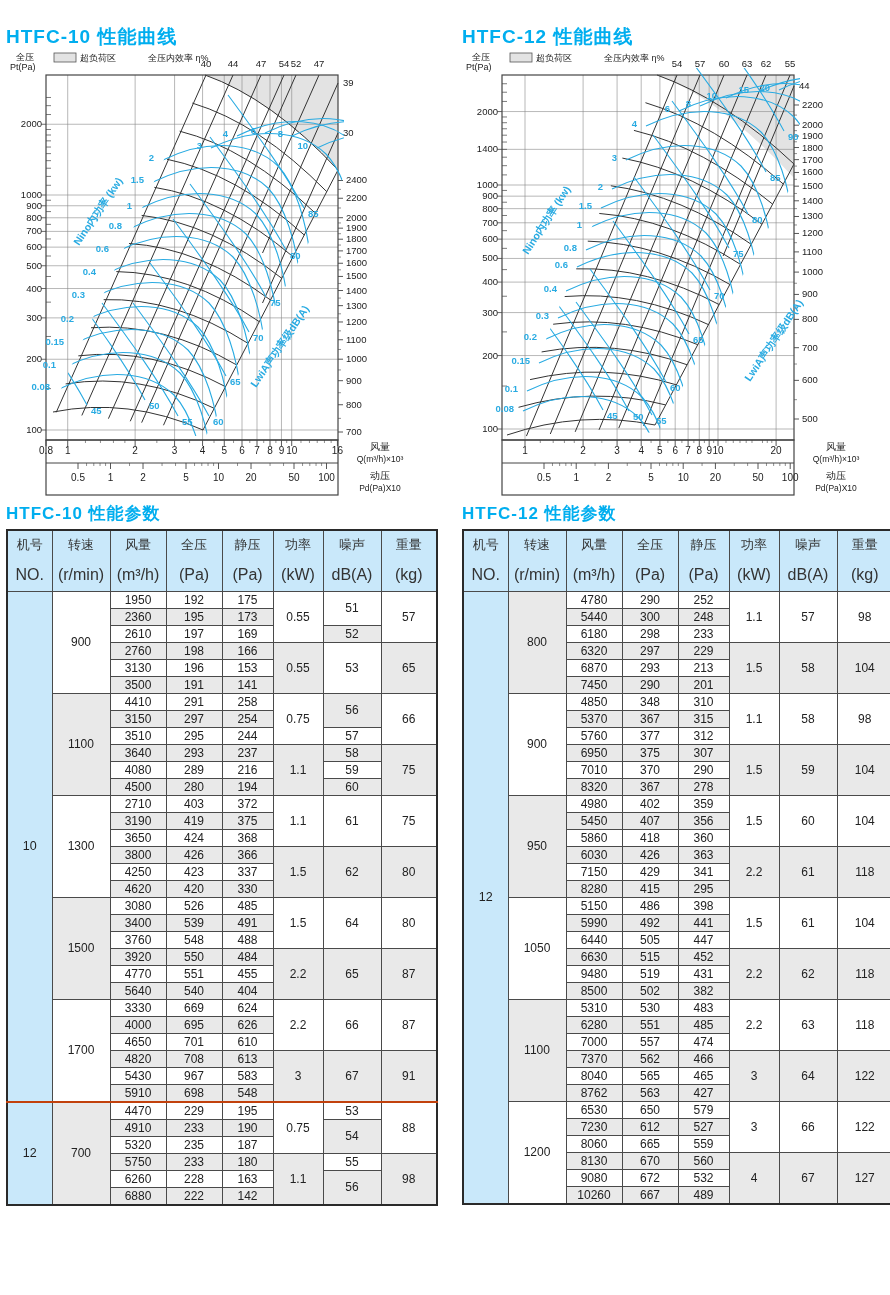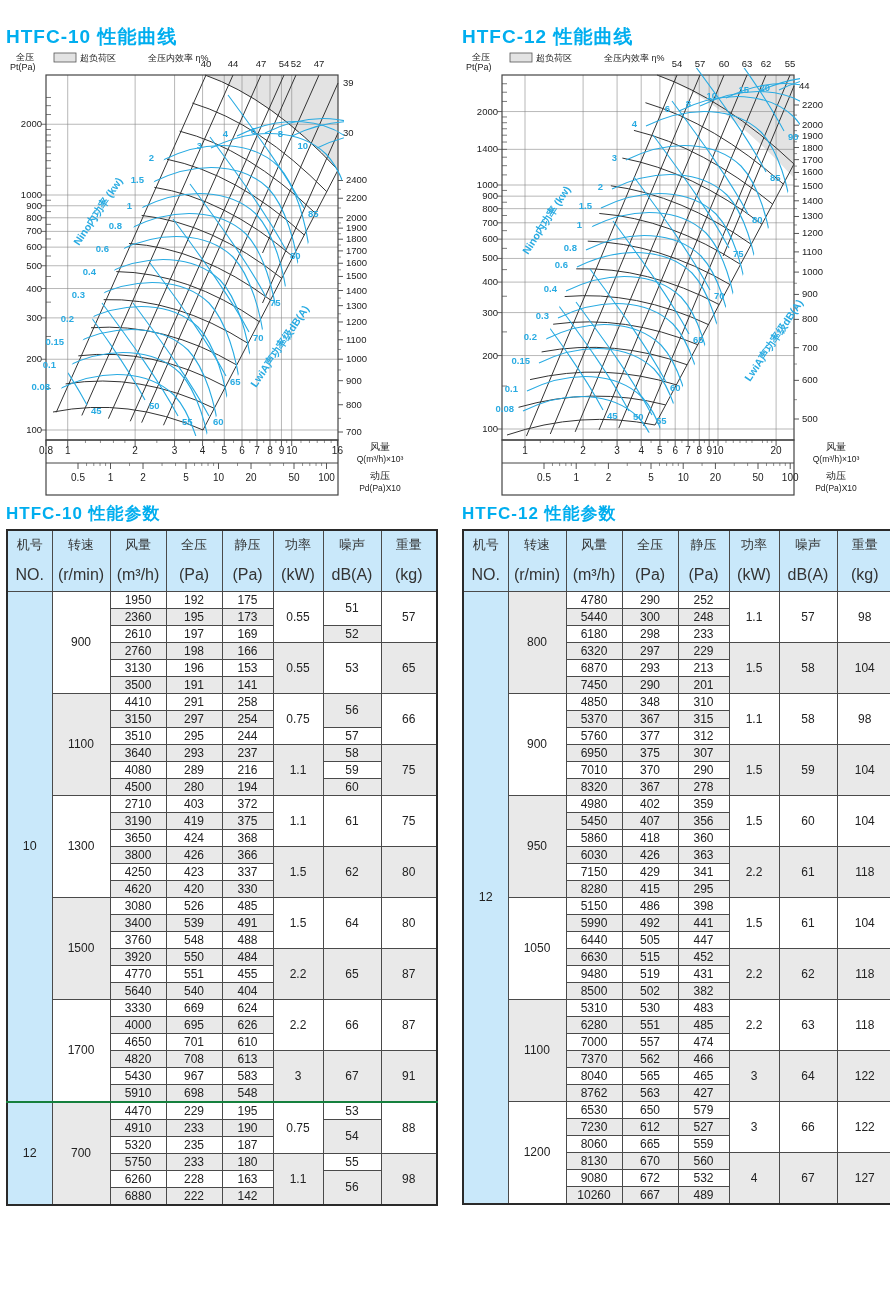--- a/index.html
+++ b/index.html
@@ -14,21 +14,21 @@
   table.params{border-collapse:collapse;table-layout:fixed;width:428px;
                font-size:12px;color:#222;}
   table.params td, table.params th{border:1px solid #4a4a4a;text-align:center;padding:0;
                height:16px;line-height:1.05;overflow:hidden;}
   table.params{border:2px solid #2a2a2a;}
   table.params thead th{background:#c9e8fa;height:60px;font-weight:normal;}
   .h1l{font-size:13px;color:#333;}
   .h2l{font-size:16px;color:#333;margin-top:15px;}
   td.model{background:#c9e8fa;font-size:12.5px;}
   td.g{background:#e9e9e9;}
-  tr.section-start td{border-top:2px solid #15803d;}
+  tr.section-start td{border-top:2px solid #c2410c;}
   svg text{font-family:"Liberation Sans","DejaVu Sans",sans-serif;}
 </style>
 </head>
 <body>
 
 <div class="page">
   <div class="cols">
     <section class="col">
       <div class="sub-title">HTFC-10 性能曲线</div>
       <svg id="chart0" class="chart-svg" width="446" height="452" viewBox="0 0 446 452">

